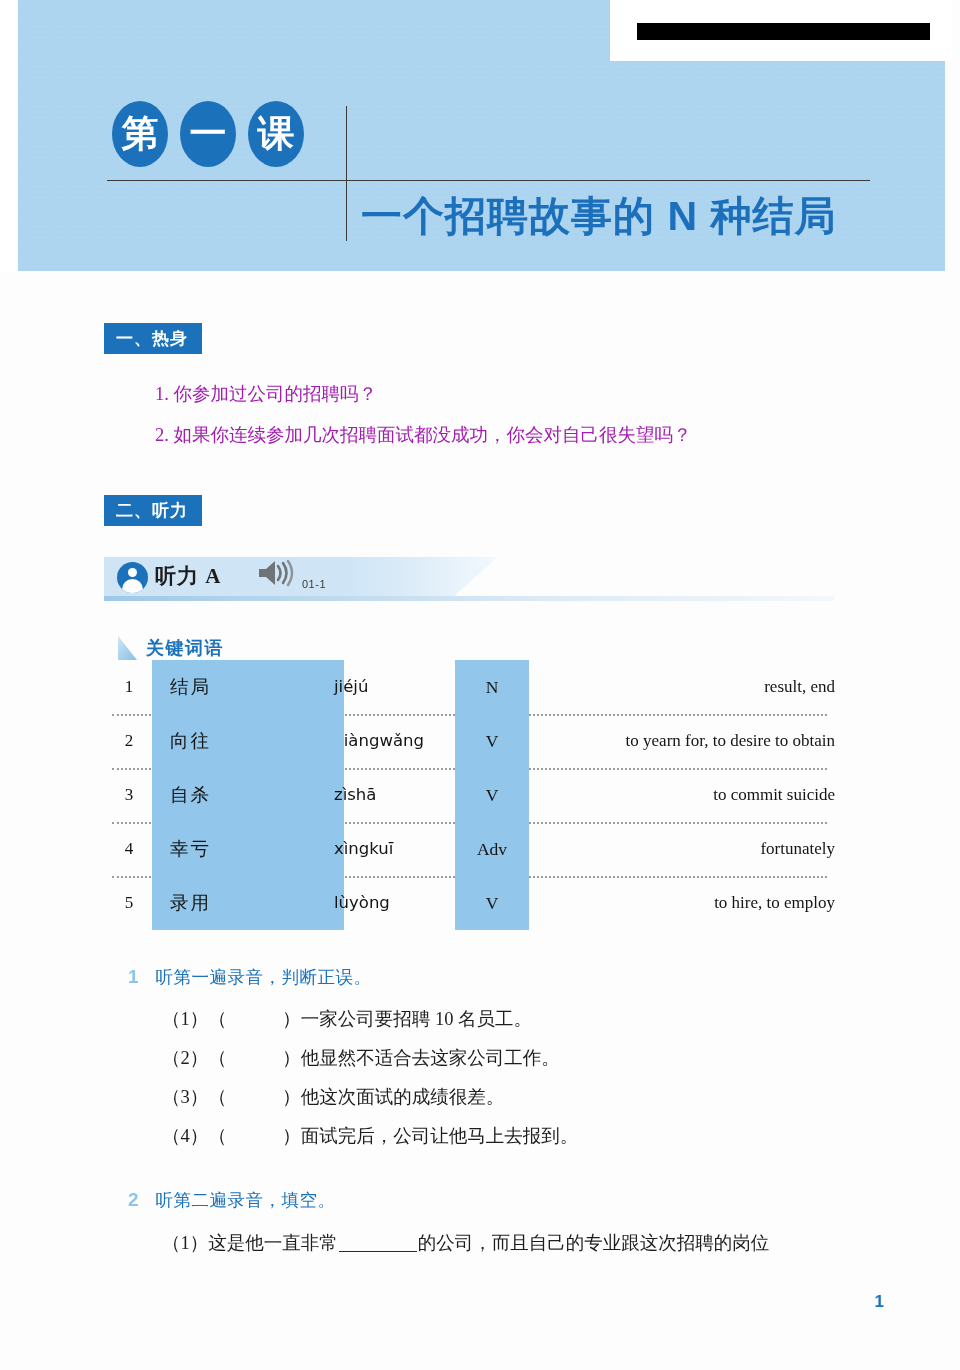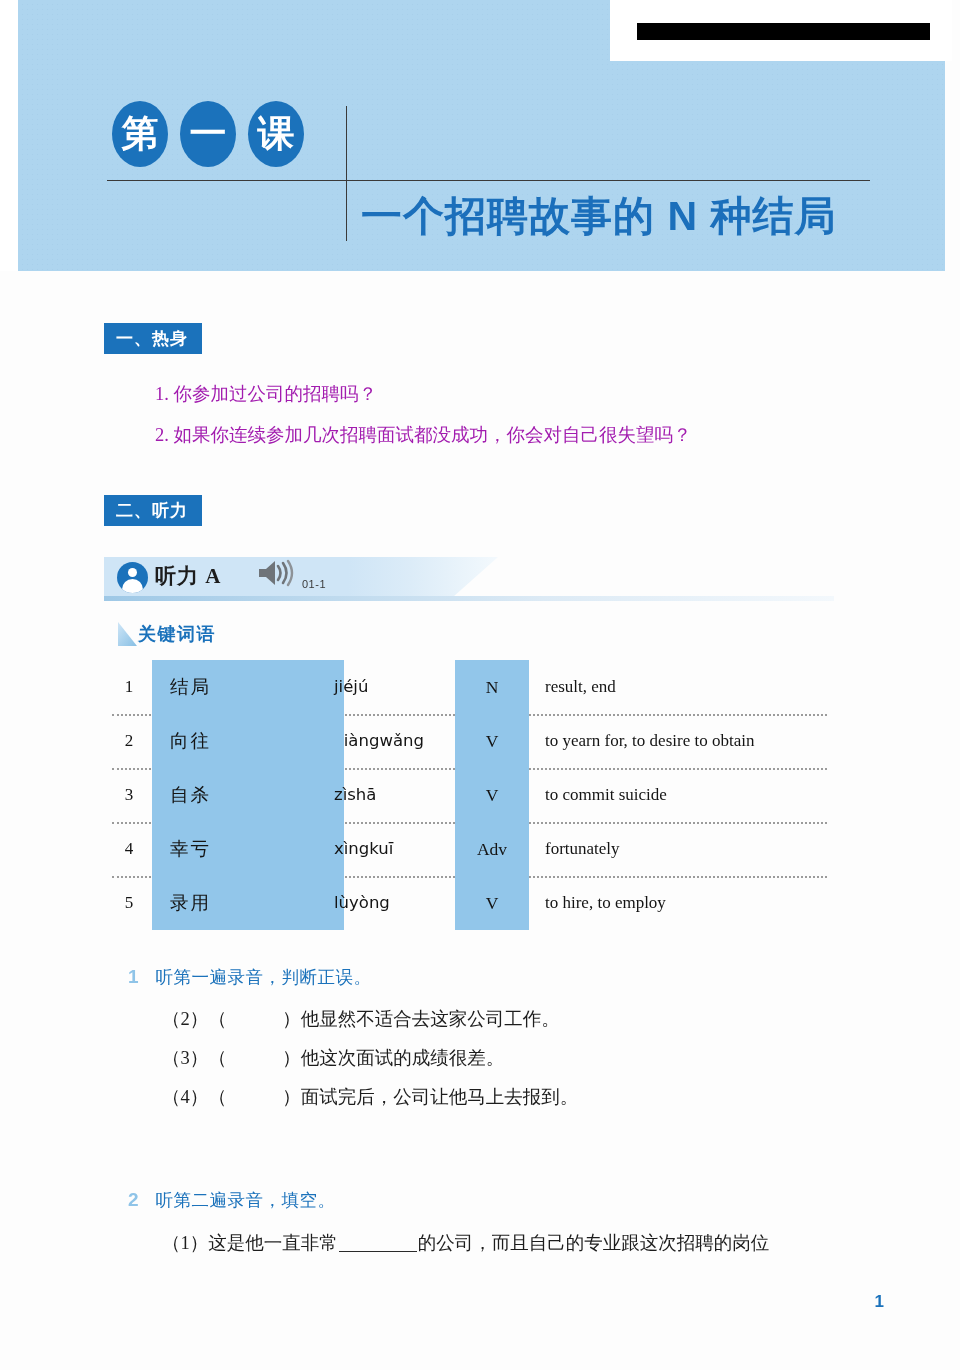--- a/index.html
+++ b/index.html
@@ -217,24 +217,24 @@
     font-family: "Liberation Sans", "DejaVu Sans", sans-serif;
     font-size: 11px;
     color: #3a3a3a;
     letter-spacing: 0.5px;
   }
 
   
   .keyword-head {
     position: absolute;
     left: 118px;
-    top: 622px;
+    top: 636px;
     display: flex;
     align-items: center;
-    gap: 1px;
+    gap: 9px;
   }
   .keyword-flag {
     width: 19px;
     height: 24px;
     background: linear-gradient(to bottom right, #cfe6f7, #87bfe4);
     clip-path: polygon(0 0, 100% 100%, 0 100%);
   }
   .keyword-label {
     font-family: "Liberation Sans", "DejaVu Sans", sans-serif;
     font-weight: bold;
@@ -271,21 +271,21 @@
     color: #141414;
   }
   .v-idx   { left: 0px;   width: 34px; text-align: center; font-size: 17px; }
   .v-word  { left: 40px;  width: 192px; background: #92c6ea; padding-left: 18px; box-sizing: border-box;
              letter-spacing: 2px; }
   .v-pin   { left: 212px; width: 130px; padding-left: 10px; box-sizing: border-box;
              font-family: "DejaVu Sans", "Liberation Sans", sans-serif; font-size: 16.5px; }
   .v-pos   { left: 343px; width: 74px; background: #92c6ea; text-align: center;
              font-size: 17.5px; }
   .v-def   { left: 423px; width: 300px; padding-left: 10px; box-sizing: border-box;
-             font-size: 17px; white-space: nowrap; }
+             font-size: 17px; white-space: nowrap; text-align: right; }
 
   
   .ex-head {
     position: absolute;
     display: flex;
     align-items: baseline;
     gap: 17px;
   }
   .ex-num {
     font-family: "Liberation Sans", "DejaVu Sans", sans-serif;
@@ -429,20 +429,21 @@
     </div>
 
   </div>
 
   <div class="ex-head" style="left:128px; top:965px;">
     <span class="ex-num">1</span>
     <span class="ex-title">听第一遍录音，判断正误。</span>
   </div>
 
   <div class="ex-items" style="left:162px; top:1000px;">
+    <div class="it">（1）（　　　）一家公司要招聘 10 名员工。</div>
     <div class="it">（2）（　　　）他显然不适合去这家公司工作。</div>
     <div class="it">（3）（　　　）他这次面试的成绩很差。</div>
     <div class="it">（4）（　　　）面试完后，公司让他马上去报到。</div>
   </div>
 
   <div class="ex-head" style="left:128px; top:1188px;">
     <span class="ex-num">2</span>
     <span class="ex-title">听第二遍录音，填空。</span>
   </div>
 

